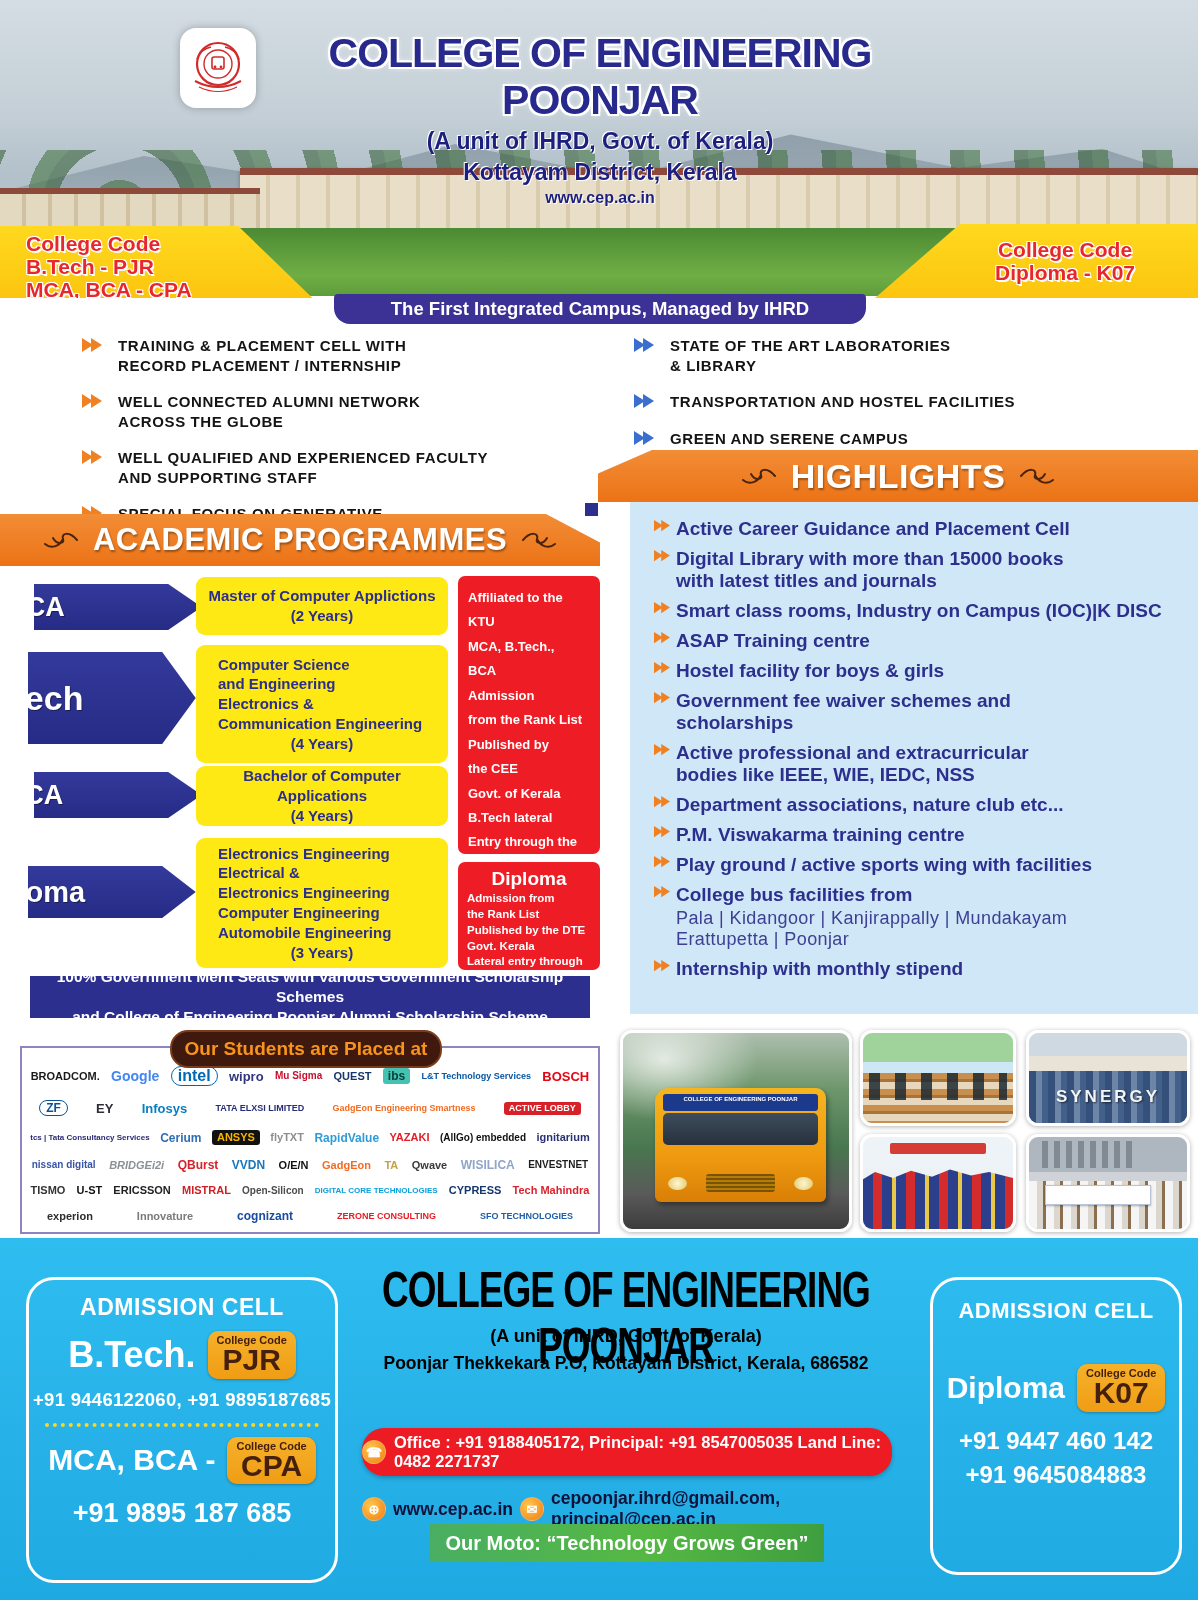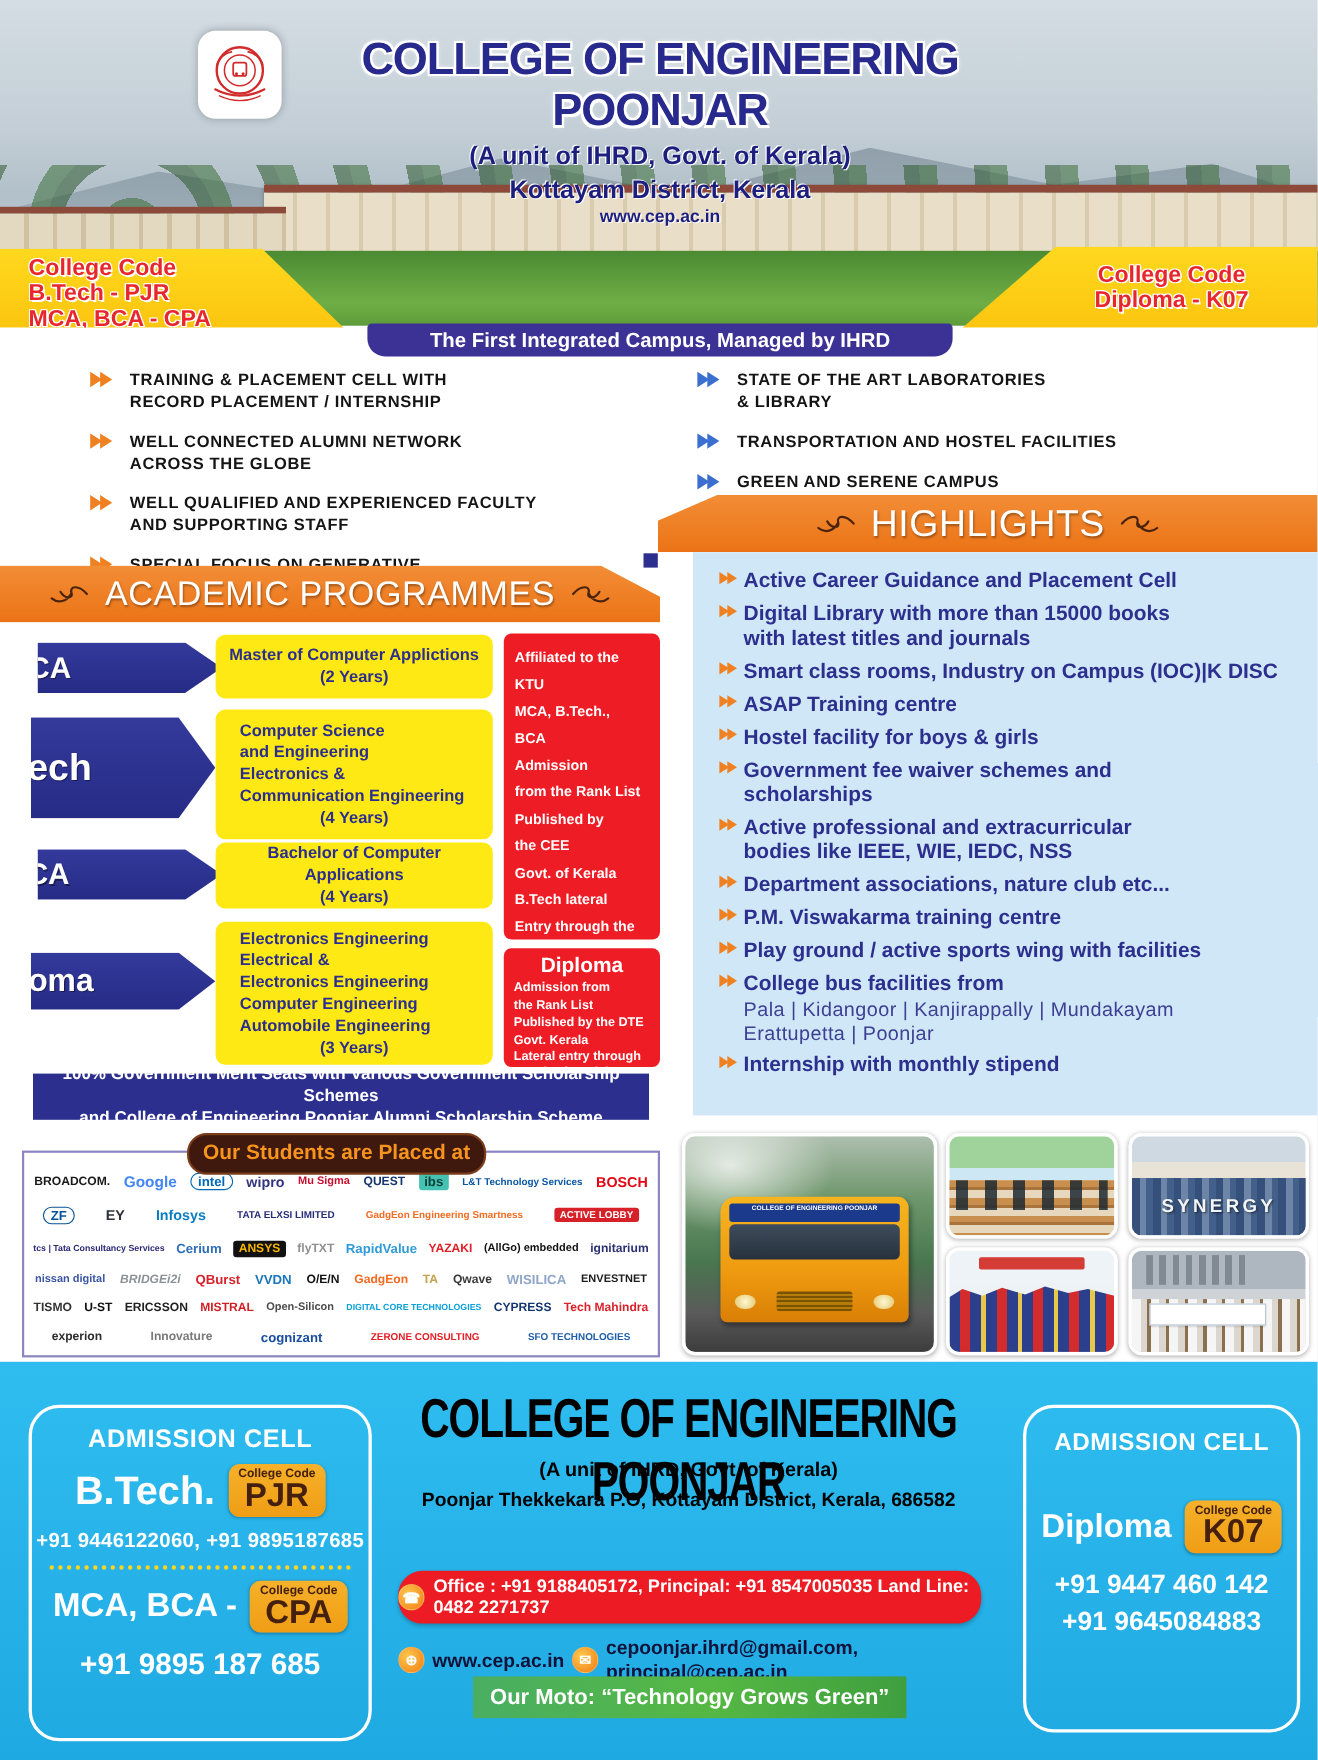--- a/index.html
+++ b/index.html
@@ -46,21 +46,21 @@
   .chev::before,.chev::after{content:"";position:absolute;top:0;border-top:7px solid transparent;
     border-bottom:7px solid transparent;border-left:11px solid currentColor;}
   .chev::before{left:0;}.chev::after{left:9px;}
   .chev.or{color:#f08122;}.chev.bl{color:#3a6fd0;}
   .chev.sm{transform:scale(.8);transform-origin:left top;}
 
   
   .sec-head{background:linear-gradient(180deg,#f28d36,#ec7316);color:#fff;display:flex;align-items:center;justify-content:center;gap:14px;}
   .acad-head{left:0;top:514px;width:600px;height:52px;clip-path:polygon(0 0,91% 0,100% 55%,100% 100%,0 100%);}
   .hl-head{left:598px;top:450px;width:600px;height:52px;clip-path:polygon(0 45%,9% 0,100% 0,100% 100%,0 100%);}
-  .sec-title{font-size:31px;font-weight:normal;letter-spacing:.5px;text-shadow:1px 2px 2px rgba(0,0,0,.35);}
+  .sec-title{font-size:31px;font-weight:bold;letter-spacing:.5px;text-shadow:1px 2px 2px rgba(0,0,0,.35);}
   .flourish{width:36px;height:22px;}
   .corner-deco{left:585px;top:503px;width:13px;height:13px;background:#2d2f8f;}
 
   
   .hl-panel{left:630px;top:502px;width:568px;height:512px;background:#cfe7f6;box-sizing:border-box;padding:16px 14px 8px 24px;}
   .hl-item{display:flex;margin-bottom:8px;font-size:19px;font-weight:bold;color:#2c2f8e;line-height:1.16;}
   .hl-sub{font-weight:normal;font-size:18px;letter-spacing:.4px;color:#3c3f93;margin-top:2px;}
 
   
   .prog-arrow{background:linear-gradient(180deg,#343a9b,#262b86);color:#fff;font-weight:bold;display:flex;align-items:center;
@@ -392,21 +392,21 @@
 DTE, Govt. of Kerala</div>
   </div>
   <div class="abs merit-bar pre">100% Government Merit Seats with Various Government Scholarship Schemes
 and College of Engineering Poonjar Alumni Scholarship Scheme</div>
 
   <div class="abs placed-pill">Our Students are Placed at</div>
   <div class="abs logos-box">
     <div id="logo-grid">
         <span class="logo" style="color: rgb(26, 26, 26); font-size: 11px;">BROADCOM.</span>
         <span class="logo" style="color: rgb(66, 133, 244); font-size: 14px;">Google</span>
-        <span class="logo pill" style="color: rgb(0, 104, 181); font-size: 12px;">intel</span>
+        <span class="logo pill" style="color: rgb(0, 104, 181); font-size: 16px;">intel</span>
         <span class="logo" style="color: rgb(51, 53, 125); font-size: 13px;">wipro</span>
         <span class="logo" style="color: rgb(200, 16, 46); font-size: 10px;">Mu Sigma</span>
         <span class="logo" style="color: rgb(22, 54, 110); font-size: 11px;">QUEST</span>
         <span class="logo boxed" style="color: rgb(8, 63, 56); font-size: 12px; background: rgb(69, 194, 177);">ibs</span>
         <span class="logo" style="color: rgb(10, 87, 164); font-size: 9px;">L&amp;T Technology Services</span>
         <span class="logo" style="color: rgb(227, 6, 19); font-size: 13px;">BOSCH</span>
         <span class="logo pill" style="color: rgb(10, 82, 150); font-size: 12px;">ZF</span>
         <span class="logo" style="color: rgb(46, 46, 56); font-size: 13px;">EY</span>
         <span class="logo" style="color: rgb(10, 125, 194); font-size: 13px;">Infosys</span>
         <span class="logo" style="color: rgb(40, 45, 122); font-size: 9px;">TATA ELXSI LIMITED</span>

